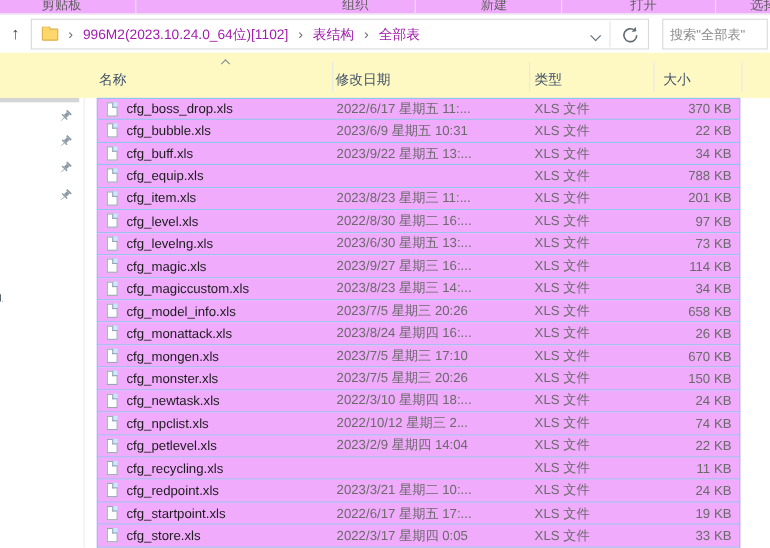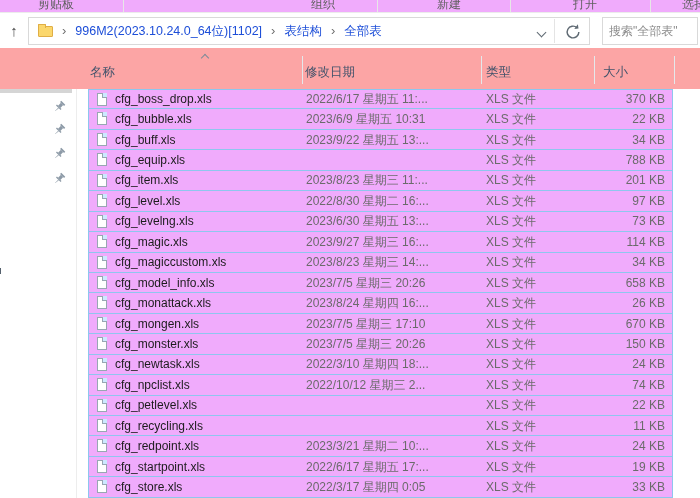--- a/index.html
+++ b/index.html
@@ -13,21 +13,21 @@
   .ribbon-label { position:absolute; top:-4px; font-size:12px; color:#5f5f5f; white-space:nowrap; }
   .ribbon-sep { position:absolute; top:0; width:1px; height:13px; background:#e7e7e7; }
 
   
   .addr-row { position:absolute; left:0; top:14px; width:700px; height:34px; background:#fff; }
   .up-btn { position:absolute; left:2px; top:6px; width:24px; height:24px;
     text-align:center; line-height:22px; font-size:15px; color:#4d4d4d; cursor:default; }
   .addr-box { position:absolute; left:28px; top:3px; width:562px; height:28px;
     background:#fff; border:1px solid #d9d9d9; display:flex; align-items:center; }
   .crumbs { display:flex; align-items:center; gap:9px; padding-left:9px; min-width:0; }
-  .crumb { font-size:12.5px; color:#1d4ed8; white-space:nowrap; }
+  .crumb { font-size:12.5px; color:#a21caf; white-space:nowrap; }
   .crumb-sep { font-size:13px; color:#6d6d6d; transform:translateY(-1px); }
   .folder-ic { position:relative; width:15px; height:11px; background:#fbd76c;
     border:1px solid #e0ae45; border-radius:1px; flex:none; }
   .folder-ic::before { content:""; position:absolute; left:-1px; top:-3px; width:6px; height:3px;
     background:#fbd76c; border:1px solid #e0ae45; border-bottom:none; border-radius:1px 1px 0 0; }
   .addr-chev { position:absolute; right:44px; top:11px; width:7px; height:7px;
     border-right:1.4px solid #5f6a73; border-bottom:1.4px solid #5f6a73; transform:rotate(45deg); }
   .addr-div { position:absolute; right:34px; top:1px; width:1px; height:24px; background:#e4e4e4; }
   .refresh-btn { position:absolute; right:7px; top:5px; width:18px; height:18px; }
   .search-box { position:absolute; left:602px; top:3px; width:96px; height:28px; }
@@ -39,21 +39,21 @@
   .sidebar { position:absolute; left:0; top:48px; width:77px; height:450px; background:#fff; }
   .side-div { position:absolute; left:76px; top:48px; width:1px; height:450px; background:#ededed; }
   .qa-item { position:absolute; left:0; top:22px; width:72px; height:23px; background:#d5d5d5;
     display:flex; align-items:center; }
   .qa-item span { font-size:12.5px; color:#2e2e2e; padding-left:1px; }
   .pin { position:absolute; left:53px; width:13px; height:13px; }
   .partial-frag { position:absolute; left:0; top:214px; width:4px; height:12px; overflow:hidden; }
   .partial-frag span { font-size:12px; color:#3c4a58; margin-left:-9px; display:inline-block; }
 
   
-  .list-header { position:absolute; left:0; top:48px; width:700px; height:41px; background:#fca5a5; }
+  .list-header { position:absolute; left:0; top:48px; width:700px; height:41px; background:#fef9c3; }
   .hcell { position:absolute; top:16px; font-size:12.5px; color:#42536b; white-space:nowrap; cursor:default; }
   .hsep { position:absolute; top:8px; width:1px; height:28px; background:#e4e8eb; }
   .sort-caret { position:absolute; left:202px; top:7px; width:6px; height:6px;
     border-left:1.5px solid #7d8b99; border-top:1.5px solid #7d8b99; transform:rotate(45deg); }
 
   
   .rows { position:absolute; left:88px; top:89px; width:585px; }
   .row { position:relative; height:20.45px; background:#f0abfc;
     border:1px solid #8ec6ee; border-top:none; cursor:default; }
   .row:first-child { border-top:1px solid #8ec6ee; }
@@ -291,20 +291,21 @@
       <i class="ficon"></i>
       <span class="fname">cfg_npclist.xls</span>
       <span class="fdate">2022/10/12 星期三 2...</span>
       <span class="ftype">XLS 文件</span>
       <span class="fsize">74 KB</span>
     </div>
 
     <div class="row">
       <i class="ficon"></i>
       <span class="fname">cfg_petlevel.xls</span>
+      <span class="fdate">2023/2/9 星期四 14:04</span>
       <span class="ftype">XLS 文件</span>
       <span class="fsize">22 KB</span>
     </div>
 
     <div class="row">
       <i class="ficon"></i>
       <span class="fname">cfg_recycling.xls</span>
       <span class="ftype">XLS 文件</span>
       <span class="fsize">11 KB</span>
     </div>

